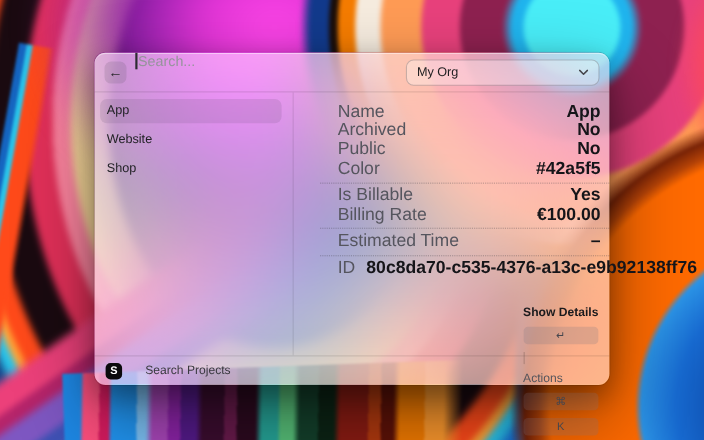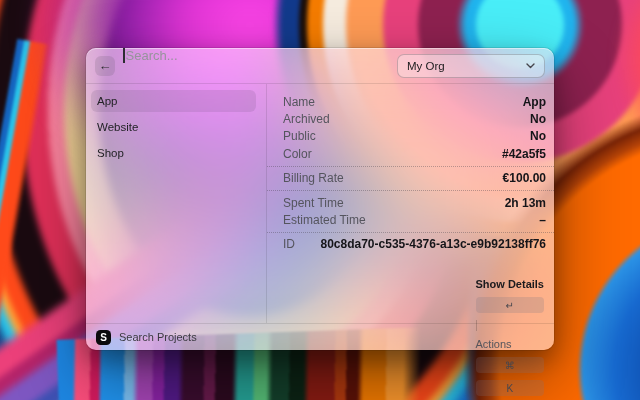--- a/index.html
+++ b/index.html
@@ -53,45 +53,45 @@
   }
   
   .p-header{height:35px;flex:0 0 35px;display:flex;align-items:center;padding:0 9px;
     border-bottom:1px solid rgba(0,0,0,0.10);}
   .back-btn{width:20px;height:20px;border:none;border-radius:6px;background:rgba(80,72,88,0.16);
     display:flex;align-items:center;justify-content:center;font-size:13px;color:#2c2c31;cursor:pointer;padding:0;
     font-family:"Liberation Sans",sans-serif;}
   .search{flex:1;display:flex;align-items:flex-start;margin-left:8px;height:100%;}
   .caret{width:1.5px;height:15px;background:#2c2c31;margin-right:1px;}
   .search-ph{font-size:13px;color:#96949c;}
-  .orgsel{margin-left:auto;width:148px;height:24px;border-radius:7px;
+  .orgsel{margin-left:auto;width:176px;height:24px;border-radius:7px;
     border:1px solid rgba(60,60,70,0.28);background:rgba(255,255,255,0.32);
     display:flex;align-items:center;padding:0 9px;box-sizing:border-box;cursor:pointer;}
   .orgsel-val{font-size:11.5px;color:#1c1c1e;}
   .chev{margin-left:auto;display:flex;}
   
-  .p-body{flex:1;display:flex;min-height:0;}
+  .p-body{flex:1;display:flex;min-height:0;gap:24px;}
   .sidebar{width:181px;flex:0 0 181px;box-sizing:border-box;border-right:1px solid rgba(0,0,0,0.10);
     padding:6px 10px 0 5px;}
   .sitem{height:22px;margin-bottom:4px;border-radius:6px;display:flex;align-items:center;
     padding-left:6px;font-size:11.5px;color:#232327;cursor:pointer;}
   .sitem.selected{background:rgba(84,72,96,0.14);}
-  .details{flex:1;min-width:0;padding-top:6px;font-size:12px;}
+  .details{flex:1;min-width:0;padding-top:6px;font-size:16px;}
   .dgroup{padding:3px 0;}
   .dgroup + .dgroup{border-top:1px dotted rgba(60,60,70,0.35);}
   .drow{height:17.4px;display:flex;align-items:center;justify-content:space-between;
     padding:0 8px 0 16px;}
   .dlabel{color:#55555e;white-space:nowrap;}
   .dvalue{color:#151519;font-weight:600;white-space:nowrap;margin-left:10px;}
   
   .p-footer{height:26px;flex:0 0 26px;border-top:1px solid rgba(0,0,0,0.10);
     display:flex;align-items:center;padding:0 10px;}
   .applogo{width:15px;height:15px;border-radius:4.5px;background:#0a0a0c;color:#fff;
     font-size:10px;font-weight:bold;display:flex;align-items:center;justify-content:center;}
-  .appname{margin-left:8px;font-size:11px;color:#3a3a40;}
+  .appname{margin-left:21px;font-size:11px;color:#3a3a40;}
   .factions{margin-left:auto;display:flex;gap:7px;flex-direction:column;}
   .fstrong{font-size:11px;font-weight:600;color:#1a1a1d;cursor:pointer;}
   .fmuted{font-size:11px;color:#55555c;cursor:pointer;}
   .kbd{height:16px;min-width:11px;padding:0 5px;border-radius:4px;background:rgba(120,112,130,0.22);
     color:#46464d;font-size:10px;display:flex;align-items:center;justify-content:center;cursor:pointer;}
   .fdiv{width:1px;height:11px;background:rgba(0,0,0,0.18);}
 </style>
 </head>
 <body>
 
@@ -148,29 +148,29 @@
           <span class="dlabel">Public</span>
           <span class="dvalue">No</span>
         </div>
         <div class="drow">
           <span class="dlabel">Color</span>
           <span class="dvalue">#42a5f5</span>
         </div>
       </div>
       <div class="dgroup">
         <div class="drow">
+          <span class="dlabel">Is Billable</span>
+          <span class="dvalue">Yes</span>
+        </div>
+        <div class="drow">
           <span class="dlabel">Billing Rate</span>
           <span class="dvalue">€100.00</span>
         </div>
       </div>
       <div class="dgroup">
-        <div class="drow">
-          <span class="dlabel">Spent Time</span>
-          <span class="dvalue">2h 13m</span>
-        </div>
         <div class="drow">
           <span class="dlabel">Estimated Time</span>
           <span class="dvalue">–</span>
         </div>
       </div>
       <div class="dgroup">
         <div class="drow">
           <span class="dlabel">ID</span>
           <span class="dvalue">80c8da70-c535-4376-a13c-e9b92138ff76</span>
         </div>

